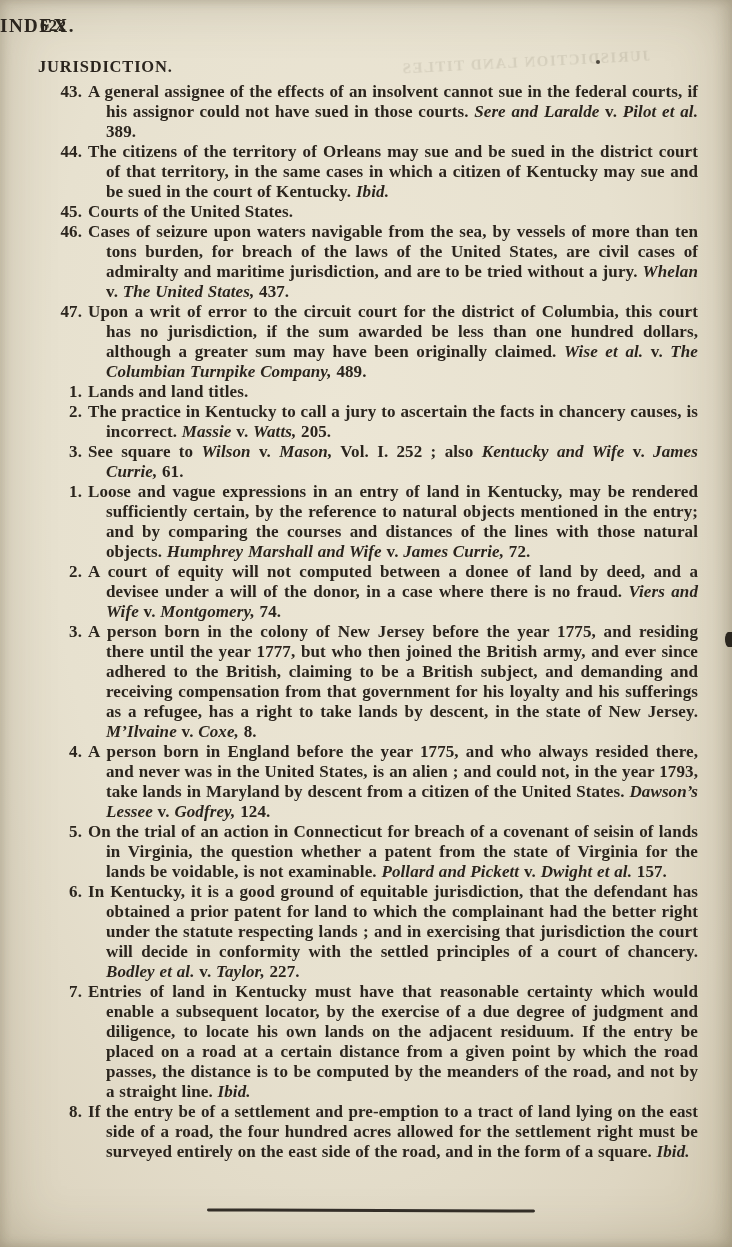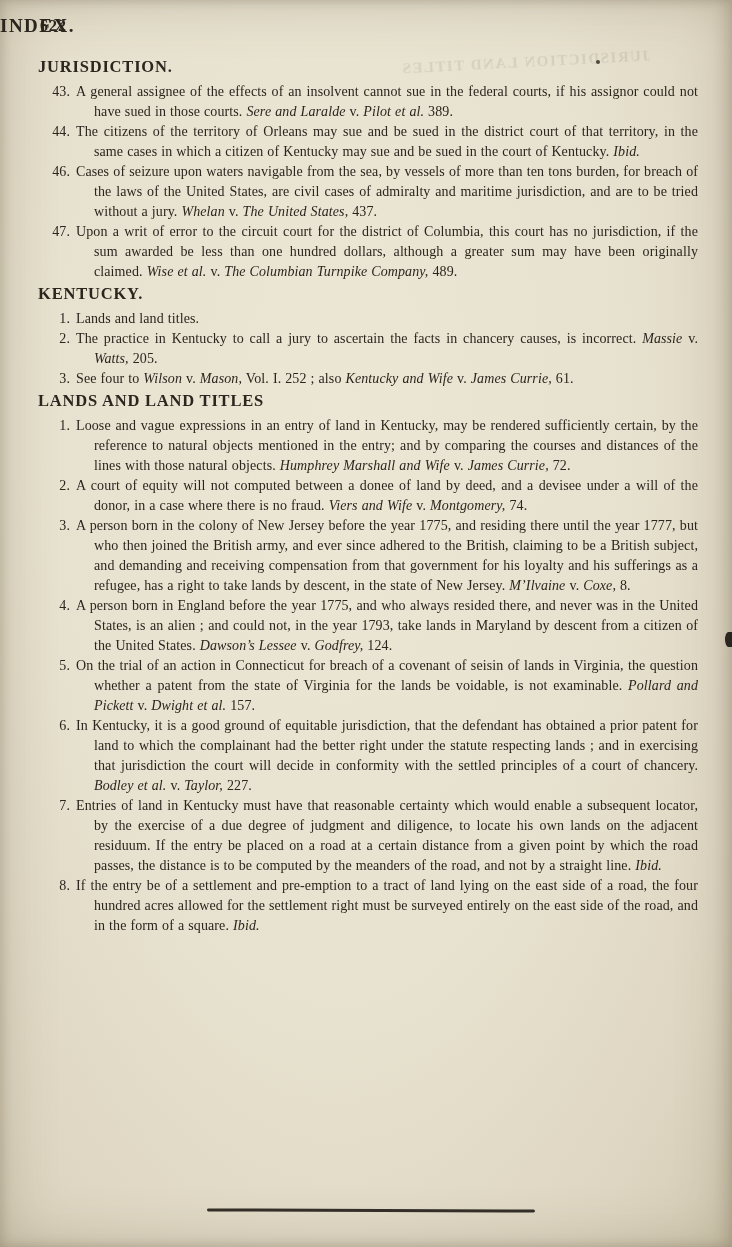--- a/index.html
+++ b/index.html
@@ -66,28 +66,29 @@
   .section-heading {
     margin: 2px 0 5px 0;
     font-size: 16.5px;
     font-weight: bold;
     letter-spacing: 0.8px;
   }
   .index-section:first-child .section-heading {
     margin-top: 4px;
   }
   .entry {
-    margin-left: 8px;
+    margin-left: 20px;
     padding-left: 48px;
     text-indent: -48px;
-    font-size: 14px;
+    font-size: 17px;
     line-height: 20px;
     letter-spacing: 0.1px;
     word-spacing: 0.4px;
     text-align: justify;
+    font-weight: bold;
   }
   .entry-num {
     display: inline-block;
     width: 24px;
     margin-right: 6px;
     text-indent: 0;
     text-align: right;
   }
   .cite {
     font-style: italic;
@@ -135,31 +136,30 @@
   <header class="page-header">
     <span class="page-number">622</span>
     <span class="page-title">INDEX.</span>
   </header>
 
   <main class="content">
       <section class="index-section">
         <h2 class="section-heading">JURISDICTION.</h2>
         <div class="entry"><span class="entry-num">43.</span><span class="entry-text"><span>A general assignee of the effects of an insolvent cannot sue in the federal courts, if his assignor could not have sued in those courts. </span><span class="cite">Sere and Laralde</span><span> v. </span><span class="cite">Pilot et al.</span><span> 389.</span></span></div>
         <div class="entry"><span class="entry-num">44.</span><span class="entry-text"><span>The citizens of the territory of Orleans may sue and be sued in the district court of that territory, in the same cases in which a citizen of Kentucky may sue and be sued in the court of Kentucky. </span><span class="cite">Ibid.</span></span></div>
+        <div class="entry"><span class="entry-num">45.</span><span class="entry-text"><span>Courts of the United States.</span></span></div>
         <div class="entry"><span class="entry-num">46.</span><span class="entry-text"><span>Cases of seizure upon waters navigable from the sea, by vessels of more than ten tons burden, for breach of the laws of the United States, are civil cases of admiralty and maritime jurisdiction, and are to be tried without a jury. </span><span class="cite">Whelan</span><span> v. </span><span class="cite">The United States,</span><span> 437.</span></span></div>
         <div class="entry"><span class="entry-num">47.</span><span class="entry-text"><span>Upon a writ of error to the circuit court for the district of Columbia, this court has no jurisdiction, if the sum awarded be less than one hundred dollars, although a greater sum may have been originally claimed. </span><span class="cite">Wise et al.</span><span> v. </span><span class="cite">The Columbian Turnpike Company,</span><span> 489.</span></span></div>
       </section>
       <section class="index-section">
-        <h2 class="section-heading">KENTUCKY.</h2>
         <div class="entry"><span class="entry-num">1.</span><span class="entry-text"><span>Lands and land titles.</span></span></div>
         <div class="entry"><span class="entry-num">2.</span><span class="entry-text"><span>The practice in Kentucky to call a jury to ascertain the facts in chancery causes, is incorrect. </span><span class="cite">Massie</span><span> v. </span><span class="cite">Watts,</span><span> 205.</span></span></div>
-        <div class="entry"><span class="entry-num">3.</span><span class="entry-text"><span>See four to </span><span class="cite">Wilson</span><span> v. </span><span class="cite">Mason,</span><span> Vol. I. 252 ; also </span><span class="cite">Kentucky and Wife</span><span> v. </span><span class="cite">James Currie,</span><span> 61.</span></span></div>
+        <div class="entry"><span class="entry-num">3.</span><span class="entry-text"><span>See square to </span><span class="cite">Wilson</span><span> v. </span><span class="cite">Mason,</span><span> Vol. I. 252 ; also </span><span class="cite">Kentucky and Wife</span><span> v. </span><span class="cite">James Currie,</span><span> 61.</span></span></div>
       </section>
       <section class="index-section">
-        <h2 class="section-heading">LANDS AND LAND TITLES</h2>
         <div class="entry"><span class="entry-num">1.</span><span class="entry-text"><span>Loose and vague expressions in an entry of land in Kentucky, may be rendered sufficiently certain, by the reference to natural objects mentioned in the entry; and by comparing the courses and distances of the lines with those natural objects. </span><span class="cite">Humphrey Marshall and Wife</span><span> v. </span><span class="cite">James Currie,</span><span> 72.</span></span></div>
         <div class="entry"><span class="entry-num">2.</span><span class="entry-text"><span>A court of equity will not computed between a donee of land by deed, and a devisee under a will of the donor, in a case where there is no fraud. </span><span class="cite">Viers and Wife</span><span> v. </span><span class="cite">Montgomery,</span><span> 74.</span></span></div>
         <div class="entry"><span class="entry-num">3.</span><span class="entry-text"><span>A person born in the colony of New Jersey before the year 1775, and residing there until the year 1777, but who then joined the British army, and ever since adhered to the British, claiming to be a British subject, and demanding and receiving compensation from that government for his loyalty and his sufferings as a refugee, has a right to take lands by descent, in the state of New Jersey. </span><span class="cite">M’Ilvaine</span><span> v. </span><span class="cite">Coxe,</span><span> 8.</span></span></div>
         <div class="entry"><span class="entry-num">4.</span><span class="entry-text"><span>A person born in England before the year 1775, and who always resided there, and never was in the United States, is an alien ; and could not, in the year 1793, take lands in Maryland by descent from a citizen of the United States. </span><span class="cite">Dawson’s Lessee</span><span> v. </span><span class="cite">Godfrey,</span><span> 124.</span></span></div>
         <div class="entry"><span class="entry-num">5.</span><span class="entry-text"><span>On the trial of an action in Connecticut for breach of a covenant of seisin of lands in Virginia, the question whether a patent from the state of Virginia for the lands be voidable, is not examinable. </span><span class="cite">Pollard and Pickett</span><span> v. </span><span class="cite">Dwight et al.</span><span> 157.</span></span></div>
         <div class="entry"><span class="entry-num">6.</span><span class="entry-text"><span>In Kentucky, it is a good ground of equitable jurisdiction, that the defendant has obtained a prior patent for land to which the complainant had the better right under the statute respecting lands ; and in exercising that jurisdiction the court will decide in conformity with the settled principles of a court of chancery. </span><span class="cite">Bodley et al.</span><span> v. </span><span class="cite">Taylor,</span><span> 227.</span></span></div>
         <div class="entry"><span class="entry-num">7.</span><span class="entry-text"><span>Entries of land in Kentucky must have that reasonable certainty which would enable a subsequent locator, by the exercise of a due degree of judgment and diligence, to locate his own lands on the adjacent residuum.  If the entry be placed on a road at a certain distance from a given point by which the road passes, the distance is to be computed by the meanders of the road, and not by a straight line. </span><span class="cite">Ibid.</span></span></div>
         <div class="entry"><span class="entry-num">8.</span><span class="entry-text"><span>If the entry be of a settlement and pre-emption to a tract of land lying on the east side of a road, the four hundred acres allowed for the settlement right must be surveyed entirely on the east side of the road, and in the form of a square. </span><span class="cite">Ibid.</span></span></div>
       </section>
     </main>

